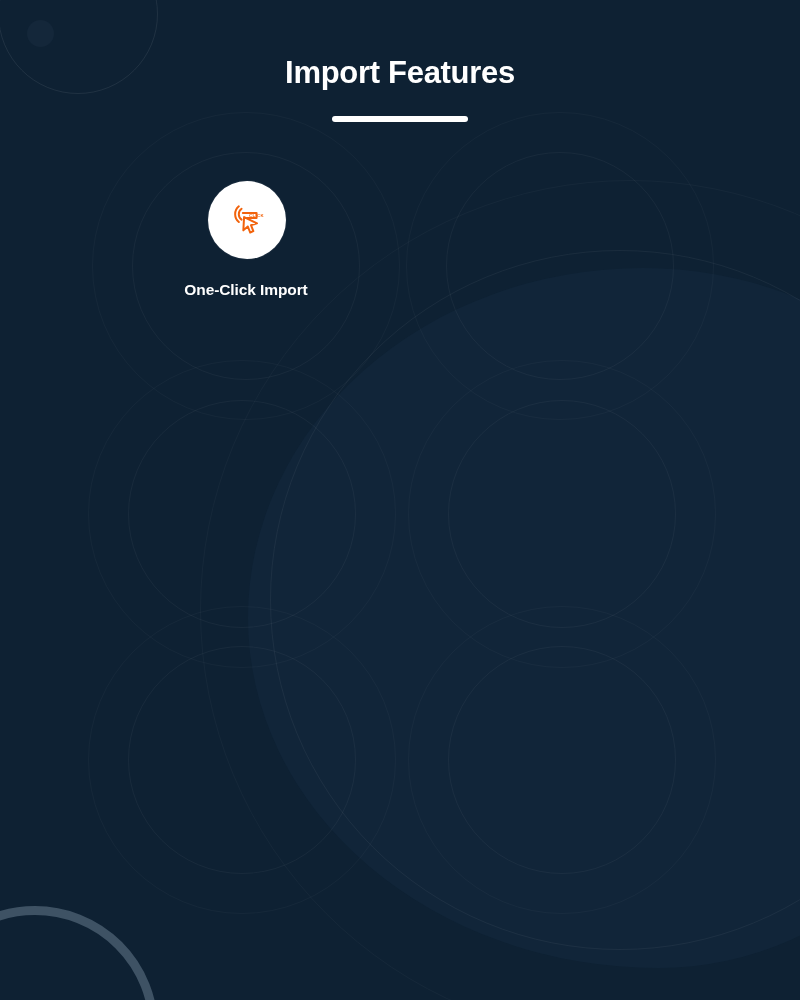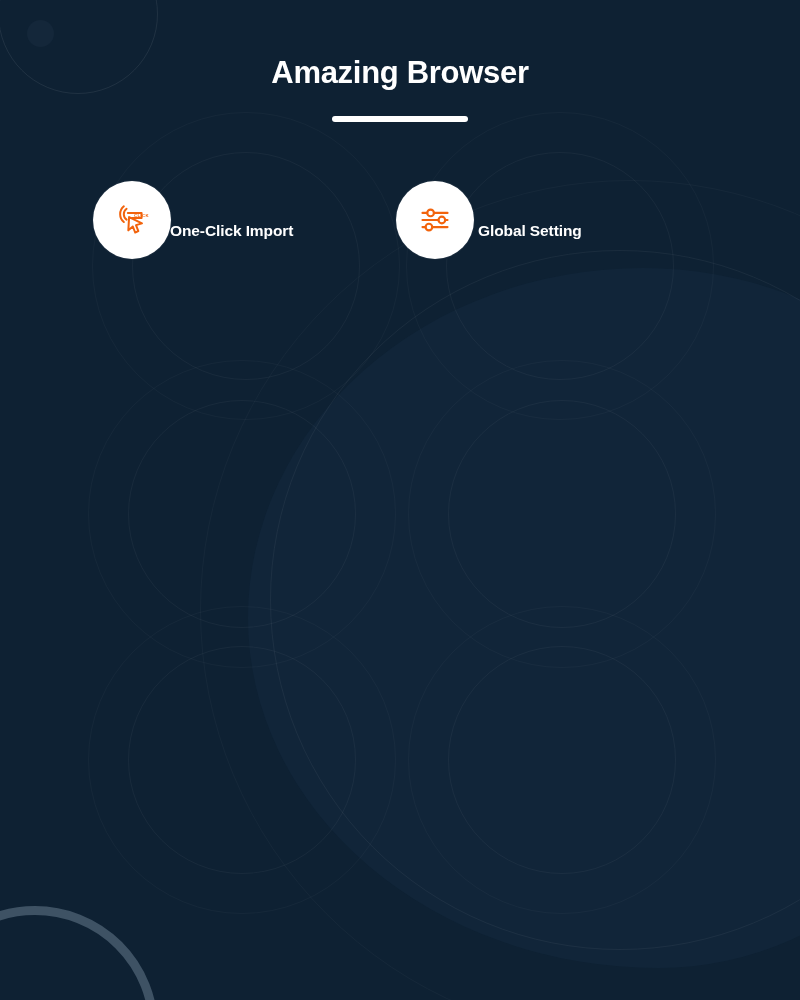--- a/index.html
+++ b/index.html
@@ -100,21 +100,21 @@
   .features-grid {
     margin-top:59px;
     display:grid;
     grid-template-columns:1fr 1fr;
     row-gap:132px;
     padding:0 92px;
   }
 
   .feature-card {
     display:flex;
-    flex-direction:row;
+    flex-direction:column;
     align-items:center;
   }
 
   .icon-circle {
     width:78px;
     height:78px;
     border-radius:50%;
     background:#ffffff;
     display:flex;
     align-items:center;
@@ -161,21 +161,21 @@
   <div class="ring r10"></div>
   <div class="ring r13"></div>
   <div class="ring r12"></div>
   <div class="dot-small"></div>
   <div class="arc-bottom"></div>
 </div>
 
 <div class="content">
 
   <div class="section-header">
-    <h1 class="section-title">Amazing Browser</h1>
+    <h1 class="section-title">Import Features</h1>
     <div class="title-underline"></div>
   </div>
 
   <div class="features-grid">
 
     <div class="feature-card card-0">
       <div class="icon-circle">
         <svg width="40" height="40" viewBox="0 0 48 48">
           <g fill="none" stroke="#f2630c" stroke-width="2.4" stroke-linecap="round" stroke-linejoin="round">
             <path d="M17.5 10.5a8 8 0 0 0 0 13"></path>
@@ -183,33 +183,18 @@
             <path d="M19 15.5h16.5v6H24"></path>
             <path d="M20.5 20.5 36 28 28.8 30.2 31.6 37.4 27.8 39 25 31.8 19.6 36.4Z"></path>
           </g>
           <text x="26.5" y="20.2" font-family="Liberation Sans, sans-serif" font-size="5.2" font-weight="bold" fill="#f2630c" letter-spacing=".4">CLICK</text>
         </svg>
       </div>
       <div class="feature-label">One-Click Import</div>
     </div>
 
 
-    <div class="feature-card card-2">
-      <div class="icon-circle">
-        <svg width="40" height="40" viewBox="0 0 48 48">
-          <g fill="none" stroke="#f2630c" stroke-width="2.6" stroke-linecap="round">
-            <path d="M9 15.5h5.5M23 15.5h16"></path>
-            <circle cx="18.7" cy="15.5" r="4"></circle>
-            <path d="M9 24h19M36.5 24h2.5"></path>
-            <circle cx="32.2" cy="24" r="4"></circle>
-            <path d="M9 32.5h3.5M21 32.5h18"></path>
-            <circle cx="16.7" cy="32.5" r="4"></circle>
-          </g>
-        </svg>
-      </div>
-      <div class="feature-label">Global Setting</div>
-    </div>
 
 
 
 
   </div>
 </div>
 
 </body></html>

